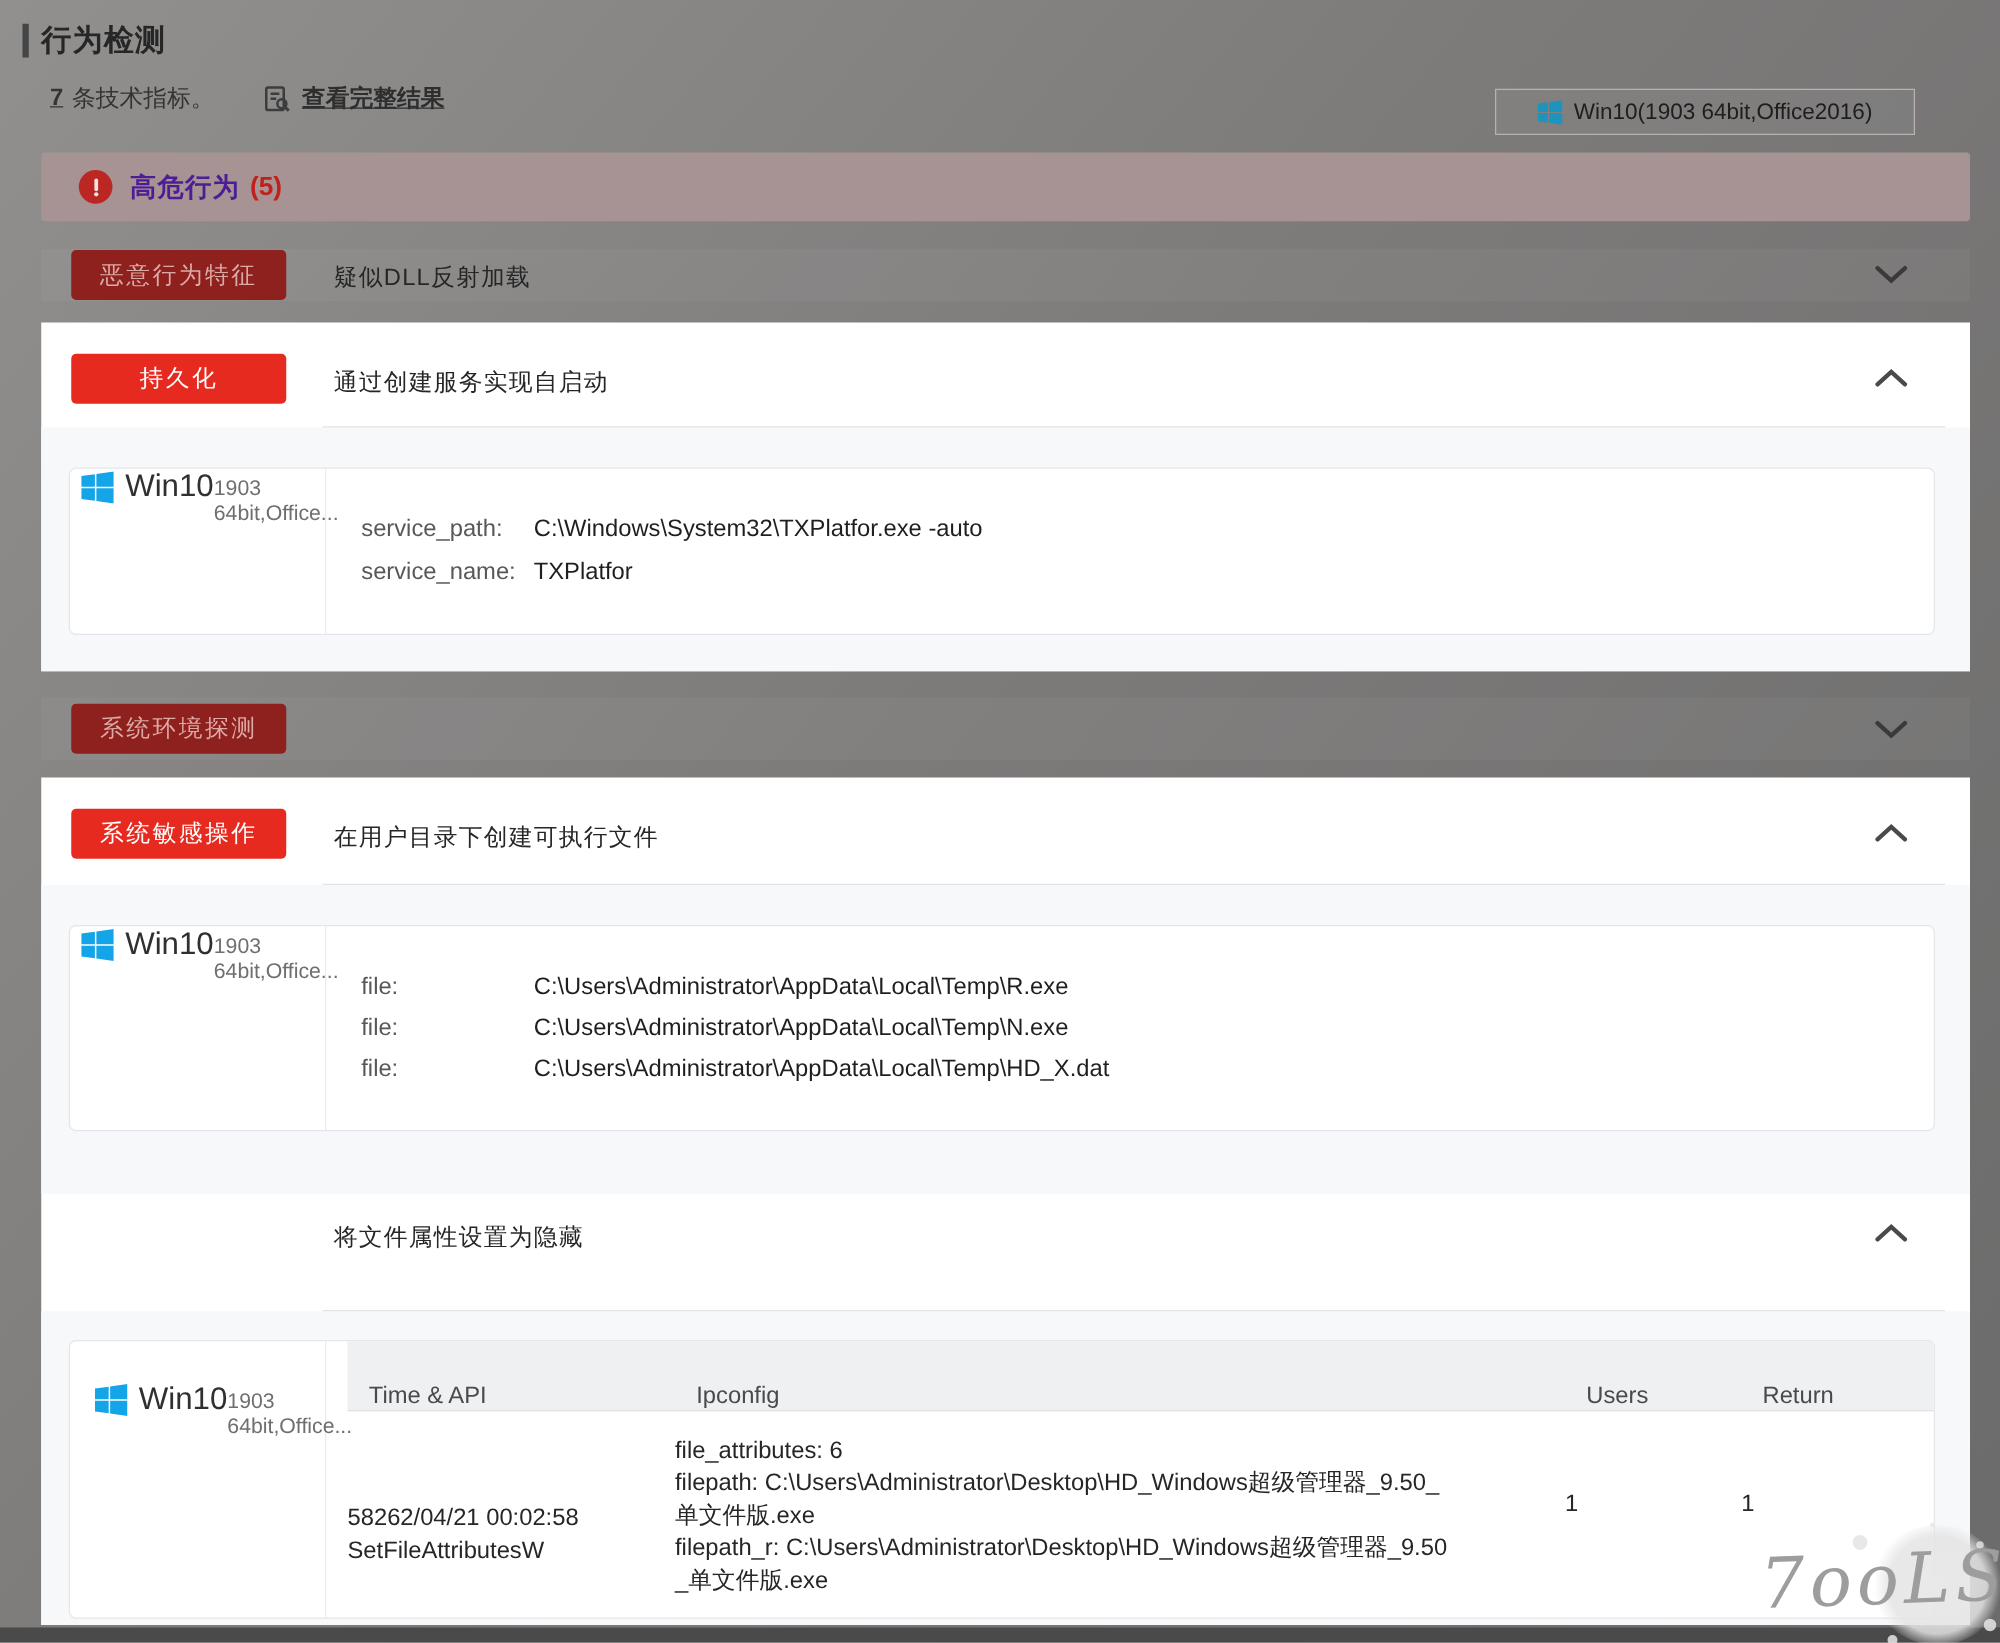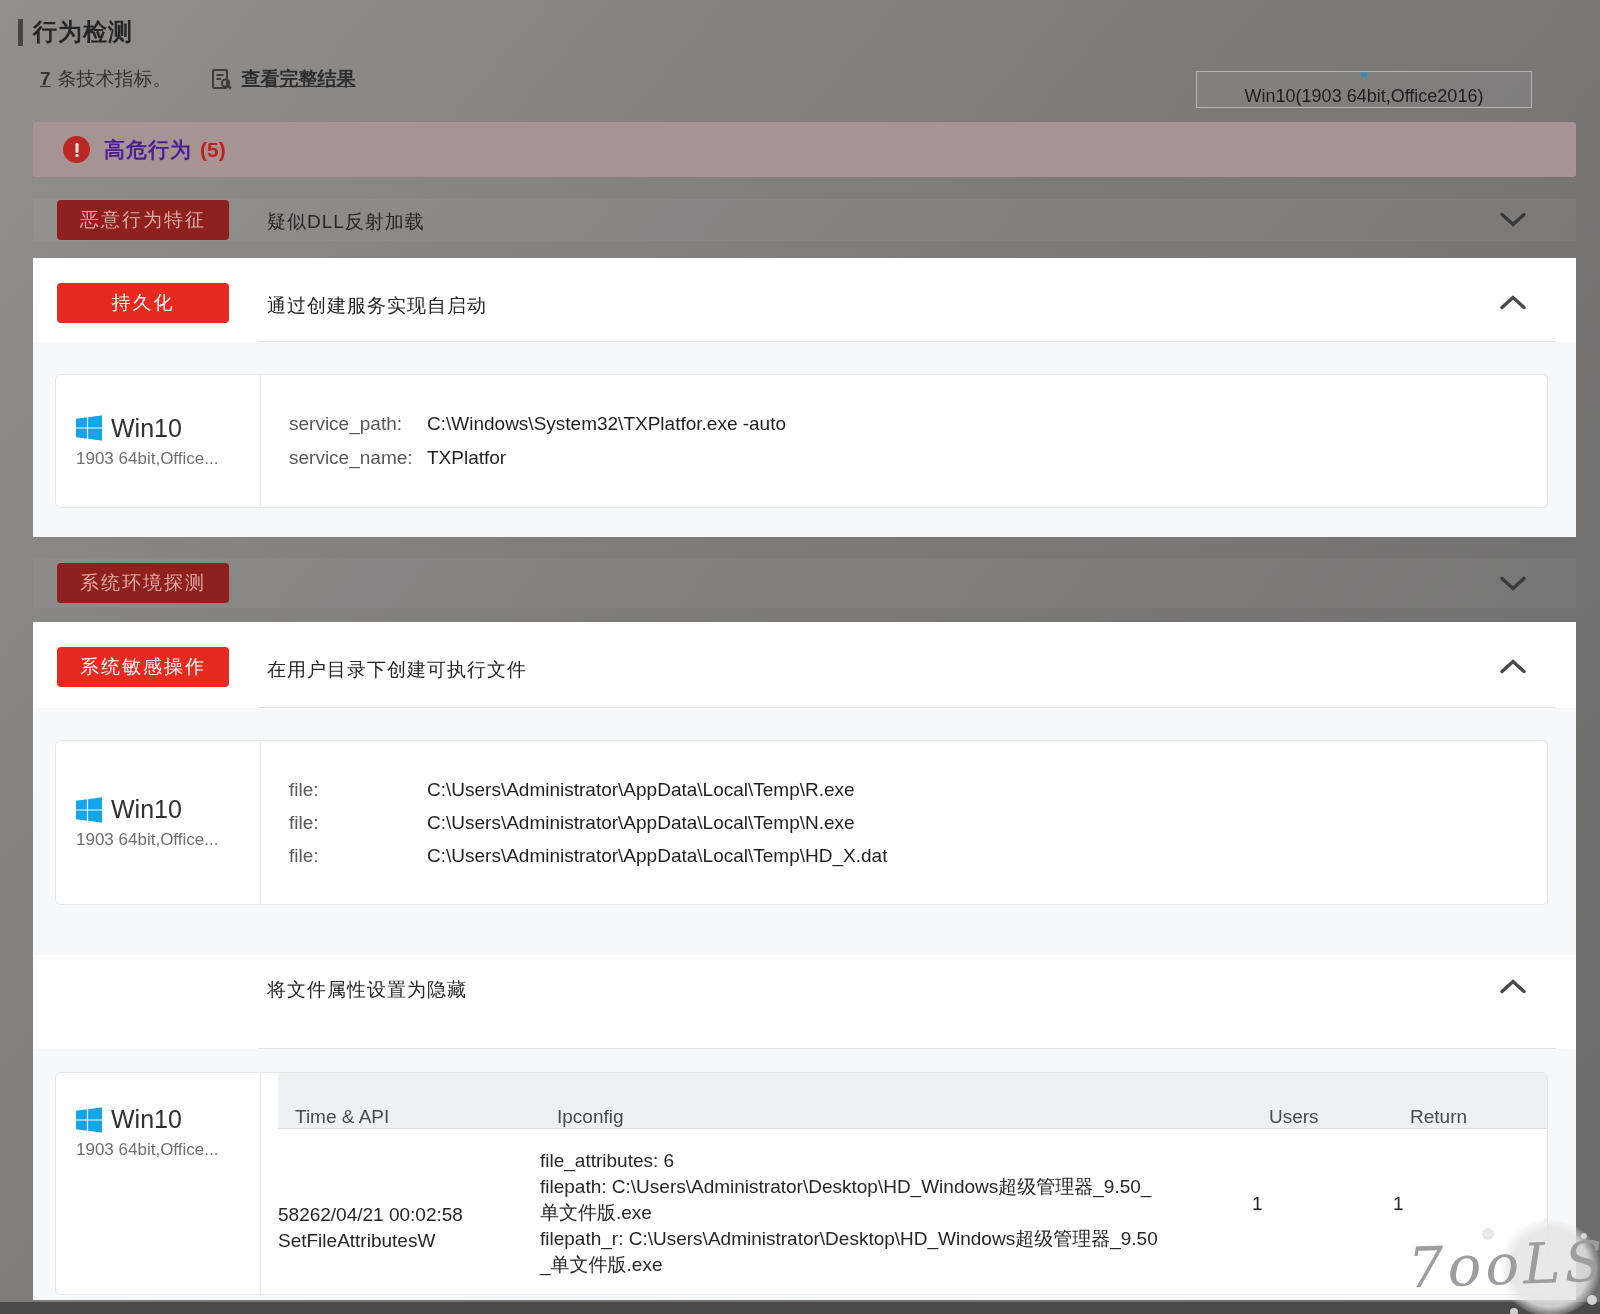--- a/index.html
+++ b/index.html
@@ -14,21 +14,21 @@
   .page-title { font-size:24px; font-weight:bold; color:#262626; letter-spacing:1px; }
 
   .subtitle-row { position:absolute; left:33px; top:66px; display:flex; align-items:center; font-size:19px; color:#343434; }
   .ind-count { font-weight:bold; text-decoration:underline; margin:0 7px; }
   .doc-icon { margin-left:38px; margin-right:9px; display:inline-flex; }
   .view-link { font-weight:bold; text-decoration:underline; color:#2e2e2e; cursor:pointer; }
 
   .env-badge { position:absolute; left:1196px; top:71px; width:336px; height:37px;
                border:1px solid #b7b2ae; background:rgba(255,255,255,0.05);
                display:flex; align-items:center; justify-content:center; gap:9px;
-               font-size:18px; color:#1e1e1e;flex-direction:column; }
+               font-size:18px; color:#1e1e1e; }
 
   
   .banner { position:absolute; left:33px; top:122px; width:1543px; height:55px;
             background:#a89394; border-radius:3px; display:flex; align-items:center; }
   .alert-circle { width:27px; height:27px; border-radius:50%; background:#bb2823;
                   margin-left:30px; display:flex; align-items:center; justify-content:center; }
   .banner-text { margin-left:14px; font-size:21px; font-weight:bold; color:#4c1d95; letter-spacing:1px; }
   .banner-count { margin-left:8px; font-size:21px; font-weight:bold; color:#c1201c; }
 
   
@@ -39,21 +39,21 @@
   .tag-red  { background:#e62a20; color:#ffffff; }
   .row-title { position:absolute; left:234px; font-size:19px; color:#262626; letter-spacing:1px; }
   .chev { position:absolute; left:1467px; width:26px; height:15px; cursor:pointer; }
 
   .panel { position:absolute; left:33px; width:1543px; background:#ffffff; }
   .divider { position:absolute; left:225px; width:1298px; height:1px; background:#e3e3e3; }
   .card-zone { position:absolute; left:0; width:1543px; background:#f7f8fa; }
 
   .card { position:absolute; left:22px; width:1493px; background:#ffffff;
           border:1px solid #e3e6ea; border-radius:6px; display:flex; overflow:hidden; }
-  .machine-panel { width:205px; border-right:1px solid #ececec; display:flex; flex-direction:column;
+  .machine-panel { width:205px; border-right:1px solid #ececec; display:flex; flex-direction:row;
                    align-items:flex-start; justify-content:center; padding-left:20px; flex:none; }
   .machine-row { display:flex; align-items:center; gap:9px; }
   .machine-name { font-size:25px; color:#303030; }
   .machine-sub { font-size:17px; color:#6f6f6f; margin-top:6px; }
   .card-kv { flex:1; display:flex; flex-direction:column; justify-content:center; gap:12px; padding-left:28px; }
   .kv-row { display:flex; font-size:19px; }
   .kv-key { width:138px; color:#585858; flex:none; }
   .kv-val { color:#1f1f1f; }
 
   

